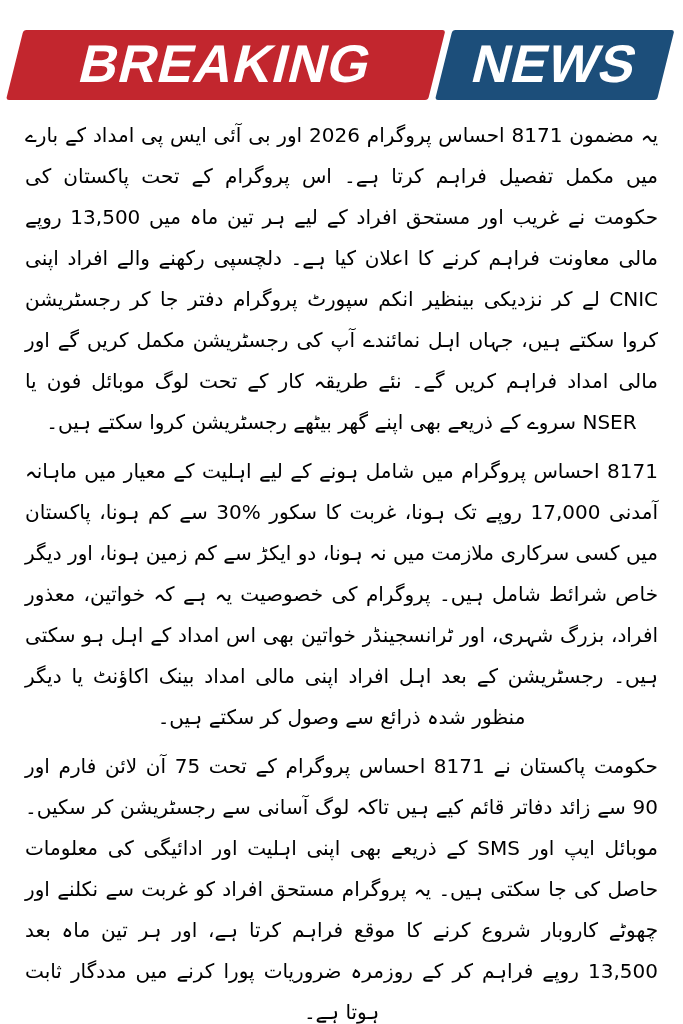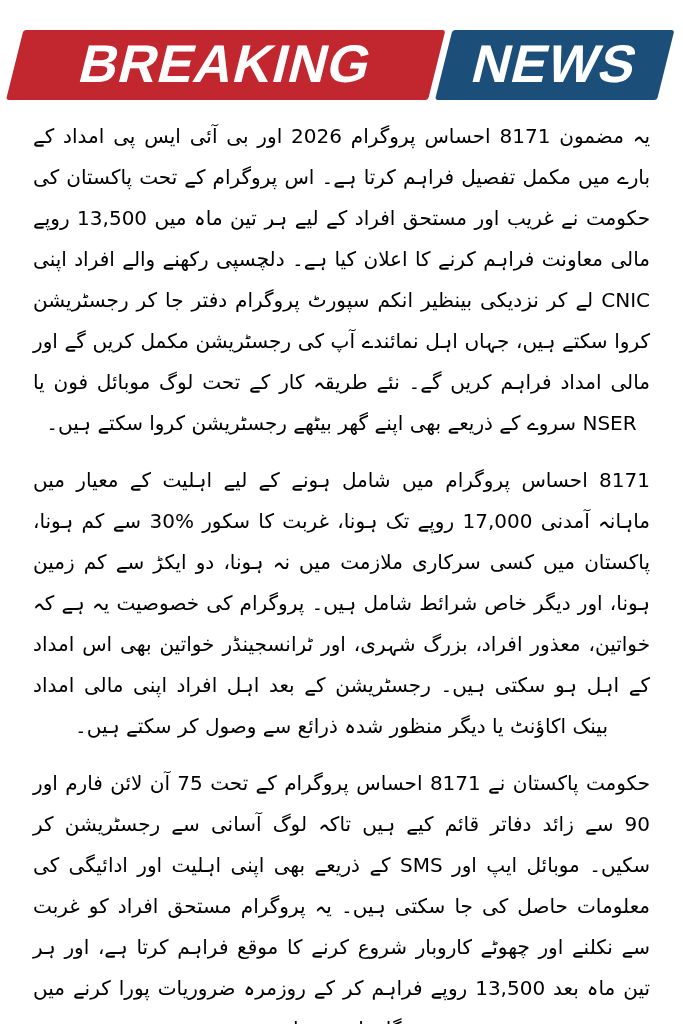--- a/index.html
+++ b/index.html
@@ -58,21 +58,21 @@
     margin: 15px 17px 0 17px;
     direction: rtl;
     color: #000000;
     font-size: 20px;
     line-height: 41px;
     text-align: justify;
     text-align-last: center;
     font-family: "DejaVu Sans", sans-serif;
   }
   .article p {
-    margin: 16px;
+    margin: 8px;
     padding: 0;
   }
 </style>
 </head>
 <body>
 
 <div class="page">
 
   <div class="banner">
     <div class="banner-seg banner-red">

